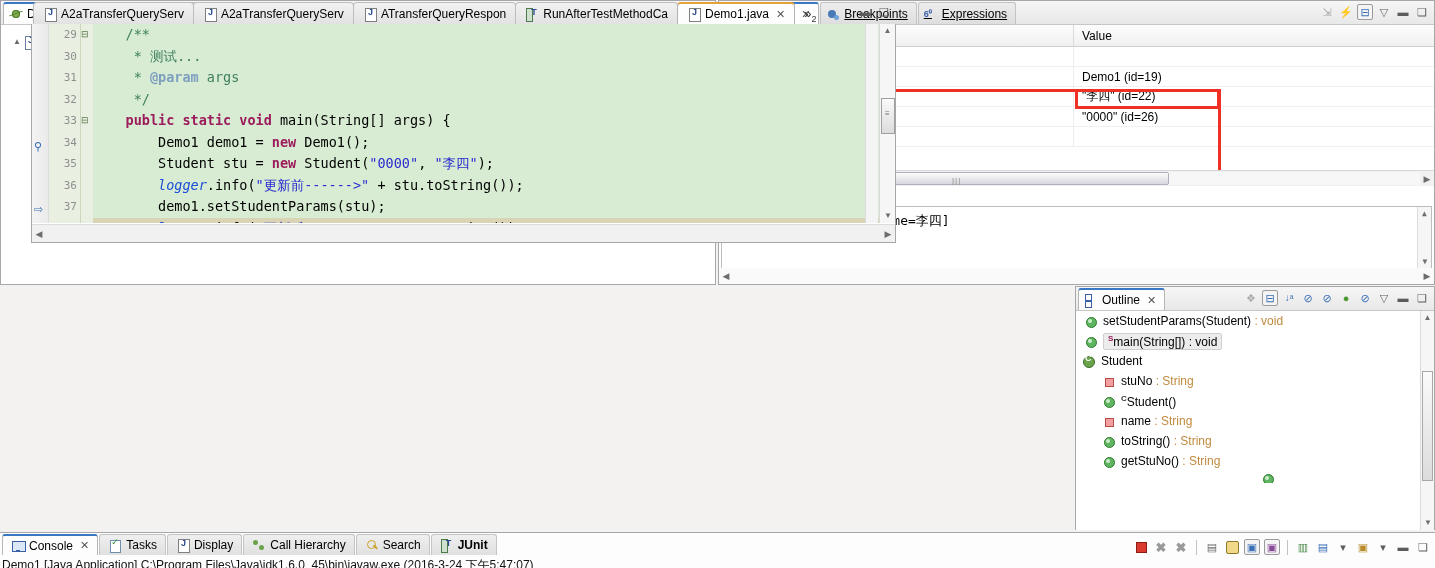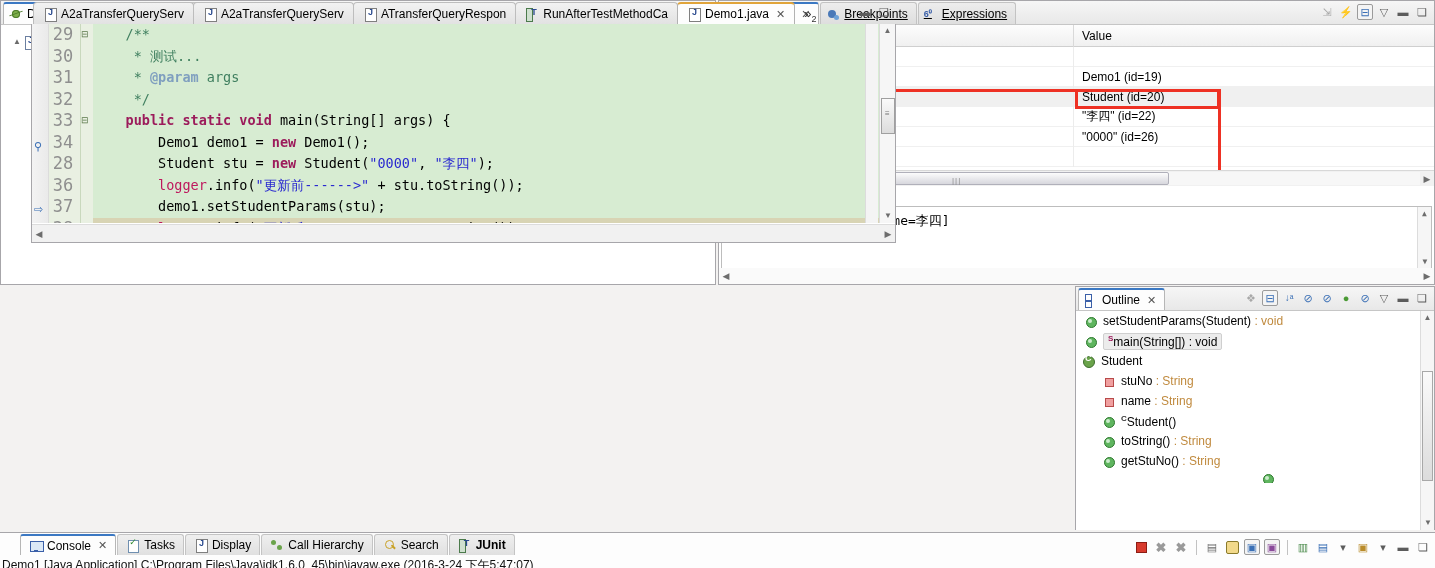--- a/index.html
+++ b/index.html
@@ -191,40 +191,40 @@
   .code-wrap {
     position:absolute; left:0; top:0; right:0; bottom:19px;
     display:flex; overflow:hidden;
   }
   .bpcol {
     width:17px; background:linear-gradient(to right,#f3f3f3,#eaeaea);
     border-right:1px solid #dcdcdc;
     position:relative;
   }
   .numcol {
-    width:32px; text-align:center; padding-right:3px;
+    width:32px; text-align:right; padding-right:3px;
     background:#e9f0e2;
-    font-family:"DejaVu Sans Mono", monospace; font-size:17px;
+    font-family:"DejaVu Sans Mono", monospace; font-size:11px;
     color:#8f8f8f;
     border-right:1px solid #c9d8bd;
   }
   .foldcol { width:12px; background:#e9f0e2; position:relative; font-size:9px; color:#5d7a4d;}
   .codecol {
     flex:1; background:#d7ecd2;
     font-family:"DejaVu Sans Mono", monospace; font-size:13.5px;
     position:relative; white-space:pre;
   }
   .cl { height:21.5px; line-height:21.5px; }
   .cl.curline { background:#d8d4b4; }
   .numcol .cl, .foldcol .cl { height:21.5px; line-height:21.5px; }
   .kw { color:#9c1b5b; font-weight:bold; }
   .str { color:#2a2ad0; }
   .jdoc { color:#3f7f5f; }
   .jtag { color:#7f9fbf; font-weight:bold; }
-  .fld { color:#be185d; }
+  .fld { color:#1d4ed8; font-style:italic; }
   .plain { color:#000; }
   .ruler {
     position:absolute; right:17px; top:0; bottom:0; width:13px;
     background:#f4f4f4; border-left:1px solid #dcdcdc;
   }
   .ovr {
     position:absolute; right:0; top:0; bottom:0; width:16px;
     background:#f6f6f6; border-left:1px solid #dadada;
   }
   .ovr-thumb {
@@ -262,21 +262,21 @@
   
   #console-view { left:0; top:532px; width:1435px; height:36px; border-left:none;border-right:none;border-bottom:none;}
   .ctabs { display:flex; align-items:flex-end; height:22px; padding-left:2px; }
   .ctab {
     display:flex; align-items:center; gap:4px;
     height:21px; padding:0 8px; font-size:12px; white-space:nowrap;
     border:1px solid transparent;
   }
   .ctab.active {
     background:#fdfdfd; border-color:#b6b6b6; border-bottom:none;
-    border-top:2px solid #3b78c3; border-radius:3px 3px 0 0;margin-left:18px;
+    border-top:2px solid #3b78c3; border-radius:3px 3px 0 0;
   }
   .ctab.inactive {
     background:linear-gradient(to bottom,#efefef,#e0e0e0);
     border-color:#c4c4c4; border-bottom:none; border-radius:3px 3px 0 0;
     margin-left:1px;
   }
   .ctab.bold { font-weight:bold; }
   .console-line {
     position:absolute; left:2px; top:24px; font-size:12px;
     font-family:"Liberation Sans", sans-serif;
@@ -398,27 +398,20 @@
             <span>args</span>
           </div>
         </div>
         <div class="vrow">
           <div class="vcell-name">
             <span class="ic ic-var"></span>
             <span>demo1</span>
           </div>
           <div class="vcell-val">Demo1  (id=19)</div>
         </div>
-        <div class="vrow selected">
-          <div class="vcell-name">
-            <span class="ic ic-var"></span>
-            <span>stu</span>
-          </div>
-          <div class="vcell-val">Student  (id=20)</div>
-        </div>
         <div class="vrow">
           <div class="vcell-name child">
             <span class="ic ic-field"></span>
             <span>name</span>
           </div>
           <div class="vcell-val">"李四" (id=22)</div>
         </div>
         <div class="vrow">
           <div class="vcell-name child">
             <span class="ic ic-field"></span>
@@ -512,21 +505,21 @@
           </div>
         </div>
 
         <div class="numcol">
           <div class="cl">29</div>
           <div class="cl">30</div>
           <div class="cl">31</div>
           <div class="cl">32</div>
           <div class="cl">33</div>
           <div class="cl">34</div>
-          <div class="cl">28</div>
+          <div class="cl">35</div>
           <div class="cl">36</div>
           <div class="cl">37</div>
           <div class="cl">38</div>
         </div>
 
         <div class="foldcol">
           <div class="cl">⊟</div>
           <div class="cl"></div>
           <div class="cl"></div>
           <div class="cl"></div>
@@ -589,26 +582,26 @@
       </div>
       <div class="orow" style="padding-left:6px;">
         <span class="ic ic-class"></span>
         <span class="olabel">Student</span>
       </div>
       <div class="orow indent1">
         <span class="ic ic-field"></span>
         <span class="olabel"><span>stuNo</span><span class="typ"> : String</span></span>
       </div>
       <div class="orow indent1">
+        <span class="ic ic-method"></span>
+        <span class="olabel"><span class="sup-c">C</span><span>Student()</span></span>
+      </div>
+      <div class="orow indent1">
         <span class="ic ic-field"></span>
         <span class="olabel"><span>name</span><span class="typ"> : String</span></span>
-      </div>
-      <div class="orow indent1">
-        <span class="ic ic-method"></span>
-        <span class="olabel"><span class="sup-c">C</span><span>Student()</span></span>
       </div>
       <div class="orow indent1">
         <span class="ic ic-method"></span>
         <span class="olabel"><span>toString()</span><span class="typ"> : String</span></span>
       </div>
       <div class="orow indent1">
         <span class="ic ic-method"></span>
         <span class="olabel"><span>getStuNo()</span><span class="typ"> : String</span></span>
       </div>
       <div class="orow indent1" style="height:12px;overflow:hidden;flex-direction:column;">

